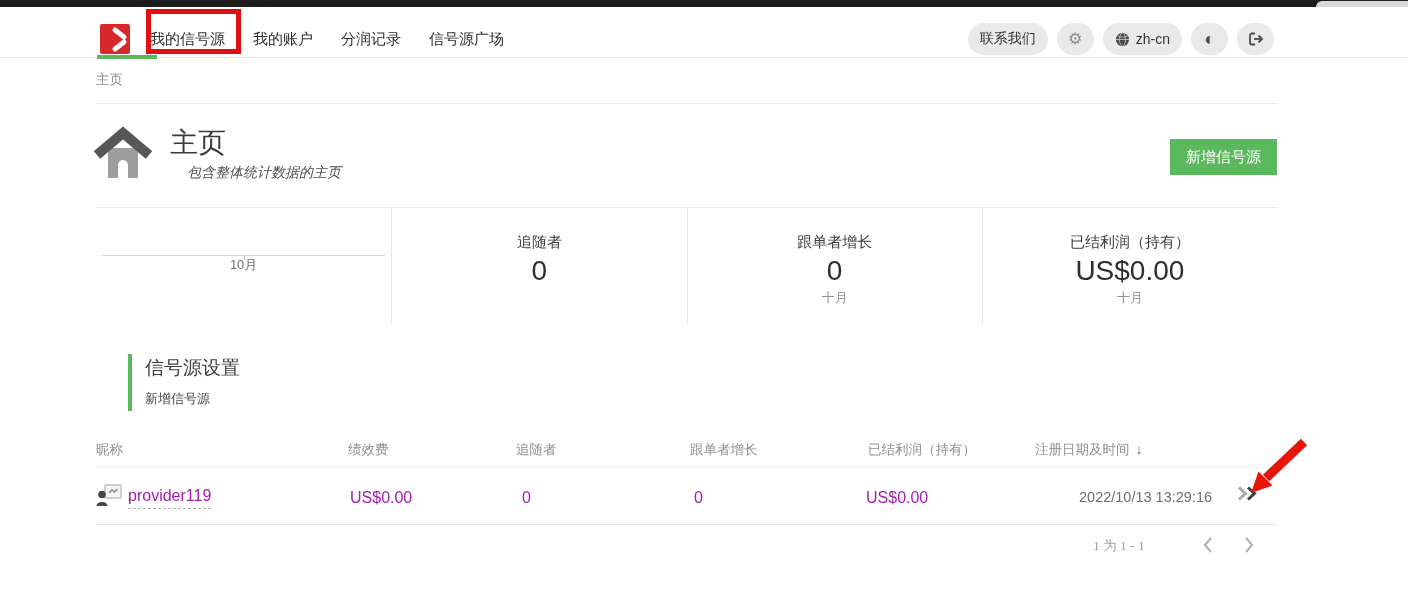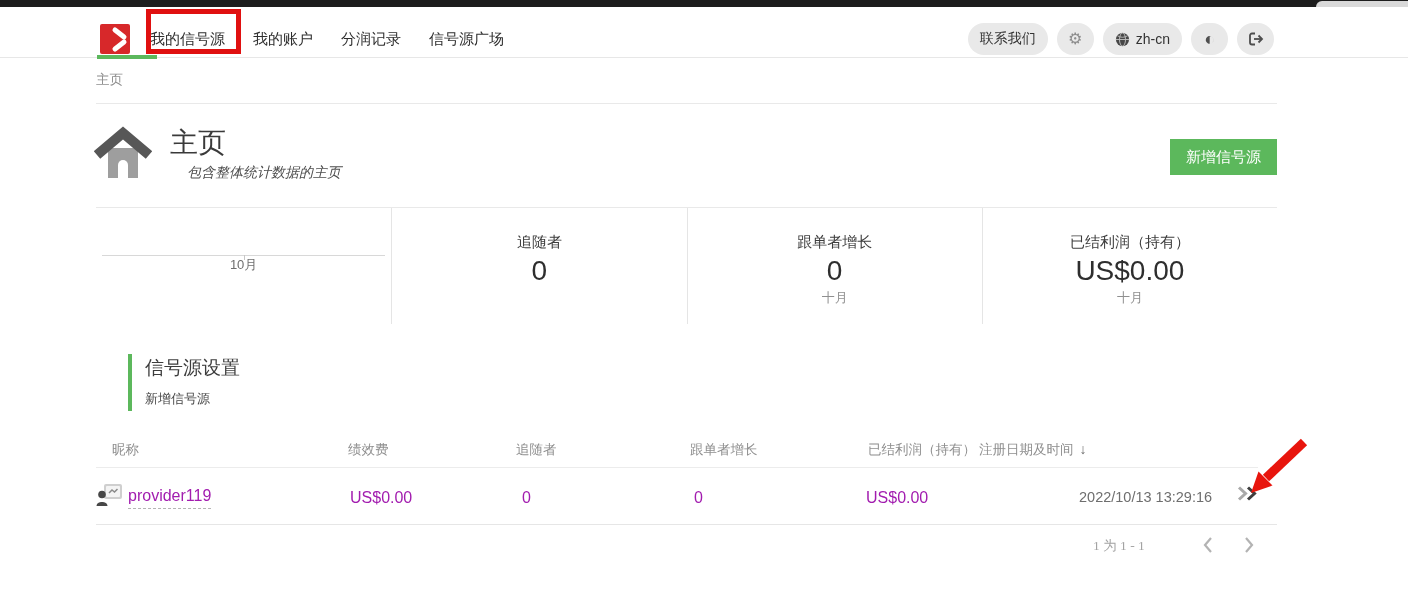--- a/index.html
+++ b/index.html
@@ -148,26 +148,26 @@
       <div class="card-value">US$0.00</div>
       <div class="card-sub">十月</div>
     </div>
   </div>
 
   <div class="section">
     <div class="section-title">信号源设置</div>
     <div class="section-sub">新增信号源</div>
   </div>
 
-  <span class="th" style="left:112px;">昵称</span>
+  <span class="th" style="left:96px;">昵称</span>
   <span class="th" style="left:348px;">绩效费</span>
   <span class="th" style="left:516px;">追随者</span>
   <span class="th" style="left:690px;">跟单者增长</span>
   <span class="th" style="left:868px;">已结利润（持有）</span>
-  <span class="th" style="left:979px;text-align:right;">
+  <span class="th" style="left:1035px;text-align:right;">
     <span>注册日期及时间</span><span class="sort-ic">↓</span>
   </span>
   <div class="hline" style="left:96px;top:467px;width:1162px;background:#ececec;"></div>
 
   <div>
     <svg class="avatar" width="27" height="23" viewBox="0 0 27 23">
       <rect x="8" y="1" width="18" height="15" rx="2" fill="#cfcfcf"></rect>
       <rect x="10" y="3" width="14" height="11" rx="1" fill="#f4f4f4"></rect>
       <polyline points="13,10 16,7 18.5,9 21.5,6" stroke="#8a8a8a" fill="none" stroke-width="1.5"></polyline>
       <circle cx="6" cy="11.5" r="3.8" fill="#474747"></circle>

